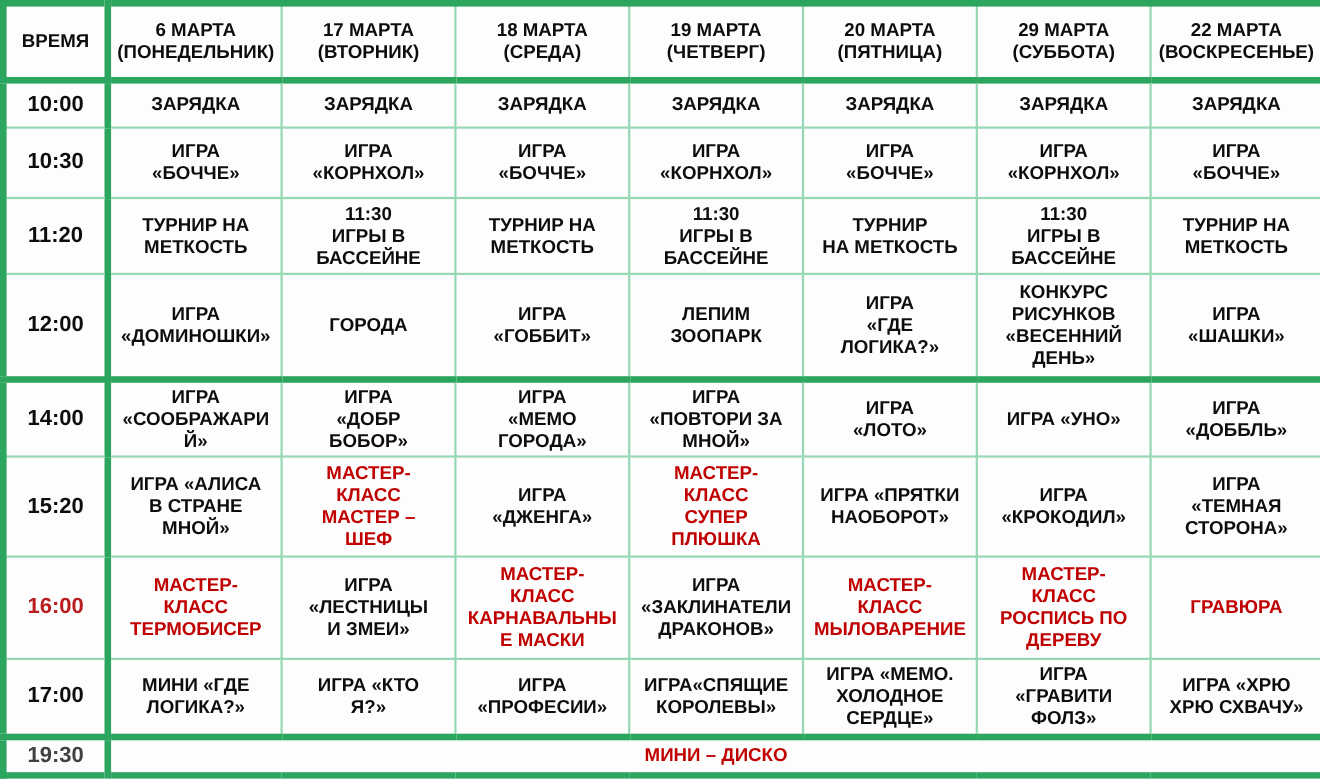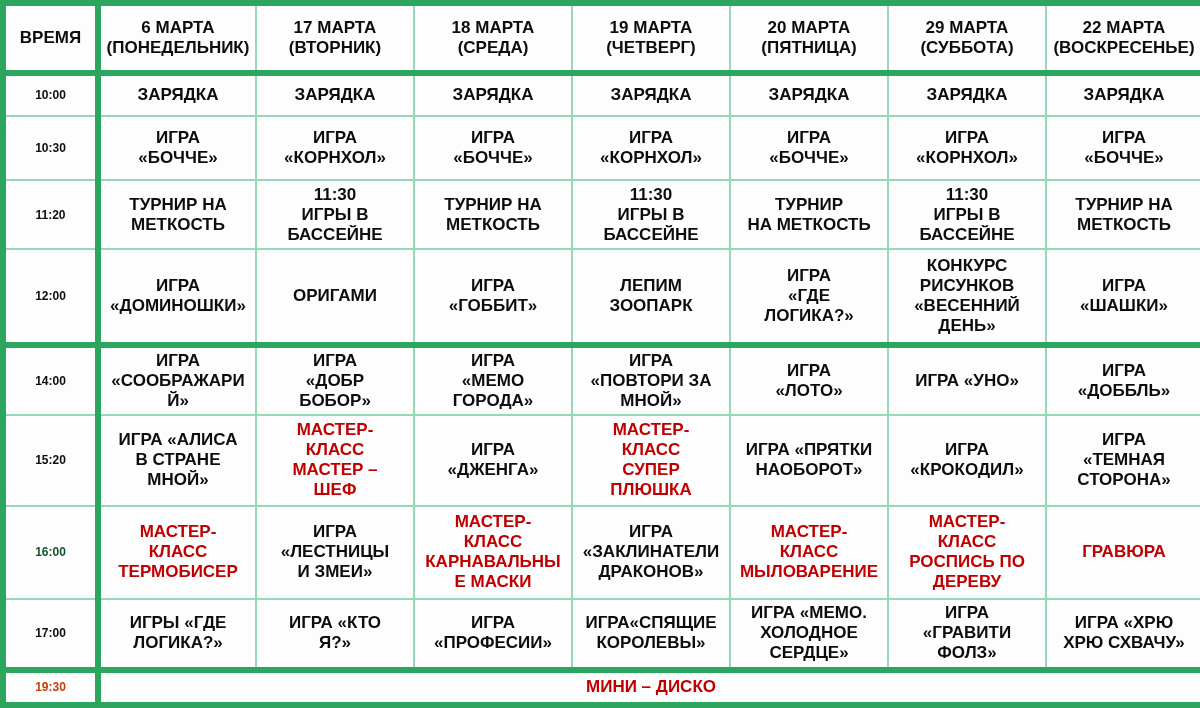--- a/index.html
+++ b/index.html
@@ -28,21 +28,21 @@
     line-height:1.18;
     color:var(--ink);
     padding:2px 5px;
     white-space:pre-line;
     overflow-wrap:anywhere;
     background:var(--cellbg);
     overflow:hidden;
   }
   td.time{
     border-right:6px solid var(--g-thick);
-    font-size:12px;
+    font-size:20px;
   }
   tr.hdr td{
     border-bottom:6px solid var(--g-thick);
     font-size:17px;
   }
   tr.sep td{
     border-bottom:6px solid var(--g-thick);
   }
 </style>
 </head>
@@ -125,21 +125,21 @@
 ИГРЫ В
 БАССЕЙНЕ</td>
       <td>ТУРНИР НА
 МЕТКОСТЬ</td>
     </tr>
 
     <tr class="sep" style="height:92px">
       <td class="time">12:00</td>
       <td>ИГРА
 «ДОМИНОШКИ»</td>
-      <td>ОРИГАМИ</td>
+      <td>ГОРОДА</td>
       <td>ИГРА
 «ГОББИТ»</td>
       <td>ЛЕПИМ
 ЗООПАРК</td>
       <td>ИГРА
 «ГДЕ
 ЛОГИКА?»</td>
       <td>КОНКУРС
 РИСУНКОВ
 «ВЕСЕННИЙ
@@ -186,21 +186,21 @@
       <td>ИГРА «ПРЯТКИ
 НАОБОРОТ»</td>
       <td>ИГРА
 «КРОКОДИЛ»</td>
       <td>ИГРА
 «ТЕМНАЯ
 СТОРОНА»</td>
     </tr>
 
     <tr style="height:90px">
-      <td class="time" style="color: #14532d;">16:00</td>
+      <td class="time" style="color: #b91c1c;">16:00</td>
       <td style="color: rgb(192, 0, 0);">МАСТЕР-
 КЛАСС
 ТЕРМОБИСЕР</td>
       <td>ИГРА
 «ЛЕСТНИЦЫ
 И ЗМЕИ»</td>
       <td style="color: rgb(192, 0, 0);">МАСТЕР-
 КЛАСС
 КАРНАВАЛЬНЫЕ МАСКИ</td>
       <td>ИГРА
@@ -210,35 +210,35 @@
 МЫЛОВАРЕНИЕ</td>
       <td style="color: rgb(192, 0, 0);">МАСТЕР-
 КЛАСС
 РОСПИСЬ ПО
 ДЕРЕВУ</td>
       <td style="color: rgb(192, 0, 0);">ГРАВЮРА</td>
     </tr>
 
     <tr class="sep" style="height:62px">
       <td class="time">17:00</td>
-      <td>ИГРЫ «ГДЕ
+      <td>МИНИ «ГДЕ
 ЛОГИКА?»</td>
       <td>ИГРА «КТО
 Я?»</td>
       <td>ИГРА
 «ПРОФЕСИИ»</td>
       <td>ИГРА«СПЯЩИЕ КОРОЛЕВЫ»</td>
       <td>ИГРА «МЕМО.
 ХОЛОДНОЕ
 СЕРДЦЕ»</td>
       <td>ИГРА
 «ГРАВИТИ
 ФОЛЗ»</td>
       <td>ИГРА «ХРЮ
 ХРЮ СХВАЧУ»</td>
     </tr>
 
     <tr style="height:34px">
-      <td class="time" style="color: #c2410c;">19:30</td>
+      <td class="time" style="color: #404040;">19:30</td>
       <td colspan="7" style="color: rgb(192, 0, 0);">МИНИ – ДИСКО</td>
     </tr>
   </tbody>
 </table>
 
 </body></html>

